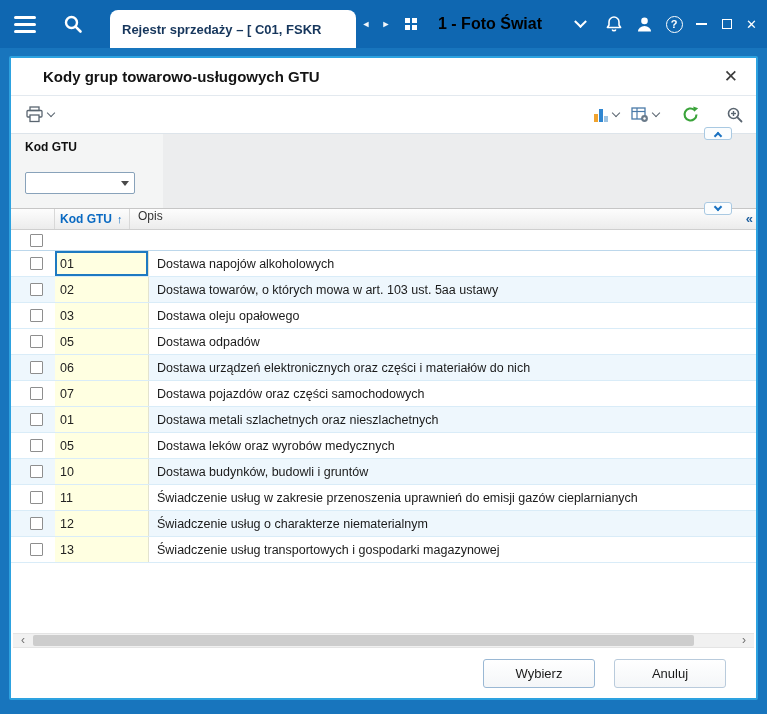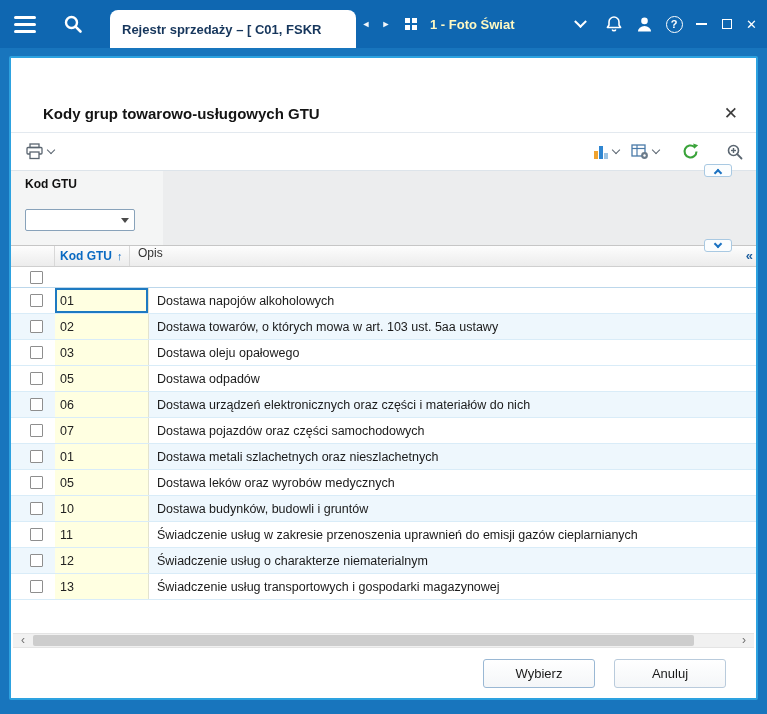--- a/index.html
+++ b/index.html
@@ -18,38 +18,38 @@
   .bars i { display:block; width:22px; height:3px; background:#fff; border-radius:2px; margin:4px 0; }
   .searchb { width:46px; }
   .tab {
     align-self:flex-end; height:38px; width:246px; margin-left:14px;
     background:#fff; border-radius:8px 8px 0 0; display:flex; align-items:center;
     padding:0 12px; overflow:hidden; white-space:nowrap;
   }
   .tab span { font-size:13px; font-weight:700; color:#16365c; }
   .nav-arrow { width:20px; color:#fff; font-size:9px; opacity:.95; }
   .grid-ic { width:30px; display:flex; align-items:center; justify-content:center; }
-  .company { color:#fef9c3; font-weight:700; font-size:13px; align-self:center; margin-left:4px; white-space:nowrap; }
+  .company { color:#000000; font-weight:700; font-size:16px; align-self:center; margin-left:12px; white-space:nowrap; }
   .chev-down-w { margin-left:auto; margin-right:14px; align-self:center; width:9px; height:9px;
     border-right:2px solid #fff; border-bottom:2px solid #fff; transform:rotate(45deg) translate(-2px,-2px); }
   .tb-ic { width:30px; align-self:stretch; display:flex; align-items:center; justify-content:center; }
   .helpc { width:17px; height:17px; border:1.6px solid #fff; border-radius:50%; color:#fff;
     font-size:11px; font-weight:700; display:flex; align-items:center; justify-content:center; }
   .winbtn { width:25px; align-self:stretch; display:flex; align-items:center; justify-content:center; color:#fff; }
   .min-bar { width:11px; height:2px; background:#fff; }
   .max-box { width:10px; height:10px; border:1.6px solid #fff; }
   .winbtn.close { font-size:13px; margin-right:3px; }
 
   
   .frame { height:666px; padding:8px 9px 14px 9px; background:#1875bd; }
   .dialog { height:100%; background:#fff; border:2px solid #2da2e0; border-radius:2px;
     display:flex; flex-direction:column; }
 
   .dlg-header { height:38px; flex:none; display:flex; align-items:center;
-    padding:0 18px 0 32px; border-bottom:1px solid #e3e9ef;margin-top:37px; }
+    padding:0 18px 0 32px; border-bottom:1px solid #e3e9ef; }
   .dlg-title { font-size:15px; font-weight:700; color:#141414; }
   .dlg-close { margin-left:auto; font-size:17px; color:#3c3c3c; line-height:1; }
 
   .dlg-toolbar { height:38px; flex:none; display:flex; align-items:center;
     padding:0 12px 0 14px; border-bottom:1px solid #dde4ea; }
   .tool { display:flex; align-items:center; gap:4px; }
   .chev-sm { width:6px; height:6px; border-right:1.6px solid #5a6570; border-bottom:1.6px solid #5a6570;
     transform:rotate(45deg); margin-top:-3px; }
   .toolbar-right { margin-left:auto; display:flex; align-items:center; }
   .tgap12 { margin-left:12px; } .tgap22 { margin-left:22px; } .tgap26 { margin-left:26px; }

